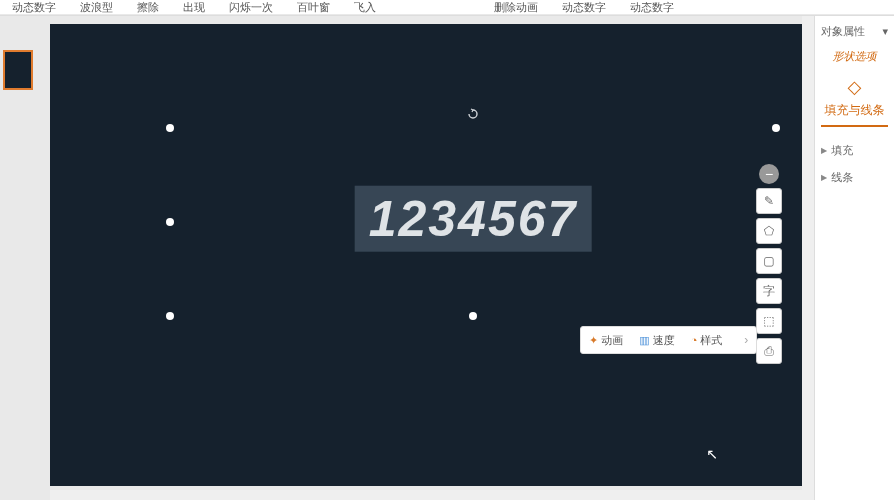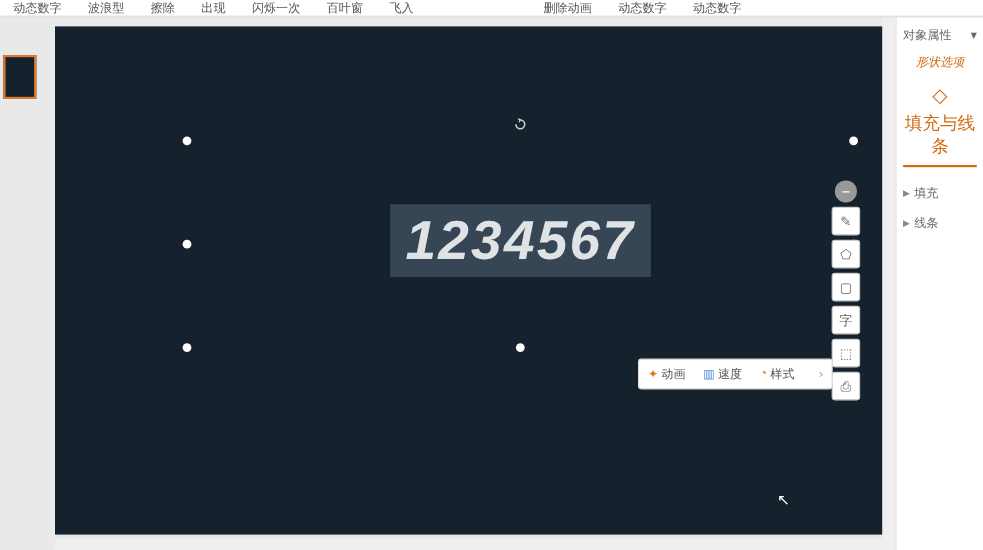--- a/index.html
+++ b/index.html
@@ -38,21 +38,21 @@
   .context-bar .chev { color:#aaa; font-size:12px; margin-left:6px; }
 
   .scrollbar-v { position:absolute; right:0; top:0; bottom:0; width:12px; background:#efefef; }
   .scrollbar-h { position:absolute; left:14px; right:12px; bottom:0; height:10px; background:#efefef; }
 
   
   .side { width:80px; background:#fff; border-left:1px solid #ddd; padding:8px 6px; font-size:11px; color:#555; }
   .side-head { display:flex; justify-content:space-between; align-items:center; margin-bottom:10px; color:#666; }
   .side-tab { text-align:center; color:#d26a12; border-bottom:2px solid transparent; padding-bottom:4px;font-style:italic; }
   .side-icon { text-align:center; margin:6px 0 4px; color:#d26a12; font-size:18px; }
-  .side-active { color:#d26a12; font-size:16px; text-align:center; border-bottom:2px solid #d26a12; padding-bottom:6px; margin-bottom:10px; }
+  .side-active { color:#d26a12; font-size:12px; text-align:center; border-bottom:2px solid #d26a12; padding-bottom:6px; margin-bottom:10px; }
   .acc { display:flex; align-items:center; gap:4px; padding:6px 0; color:#666; cursor:pointer; }
   .acc .tri { font-size:8px; color:#888; }
 
   .cursor-arrow { position:absolute; right:96px; bottom:38px; font-size:14px; color:#fff; pointer-events:none; }
 </style>
 </head>
 <body>
 
 <div class="ribbon">
   <span>动态数字</span>

